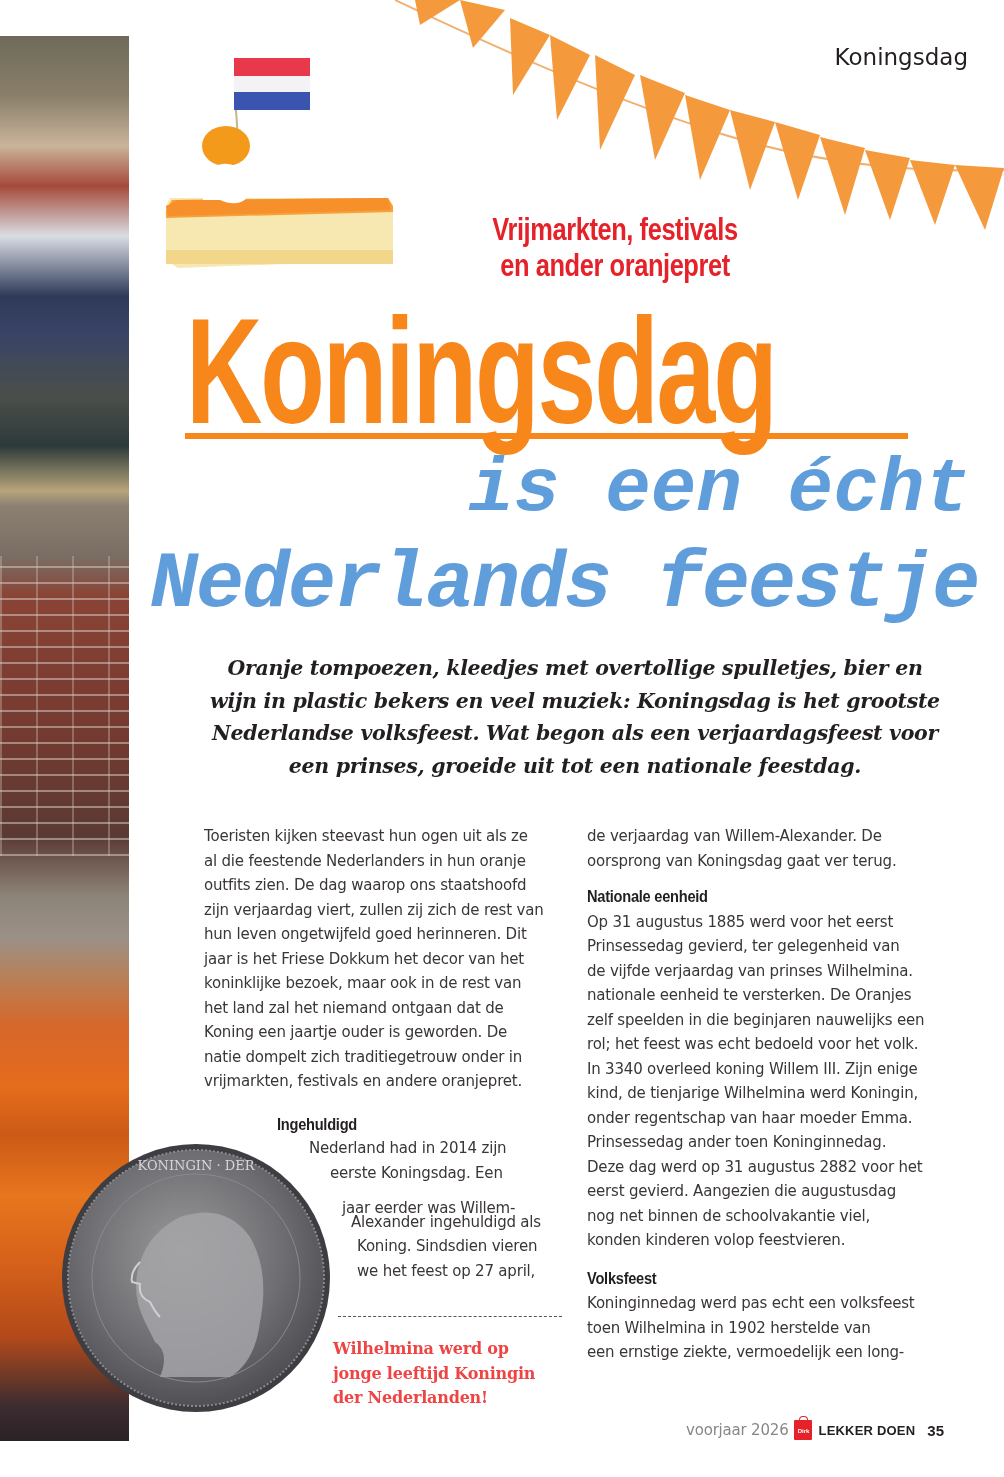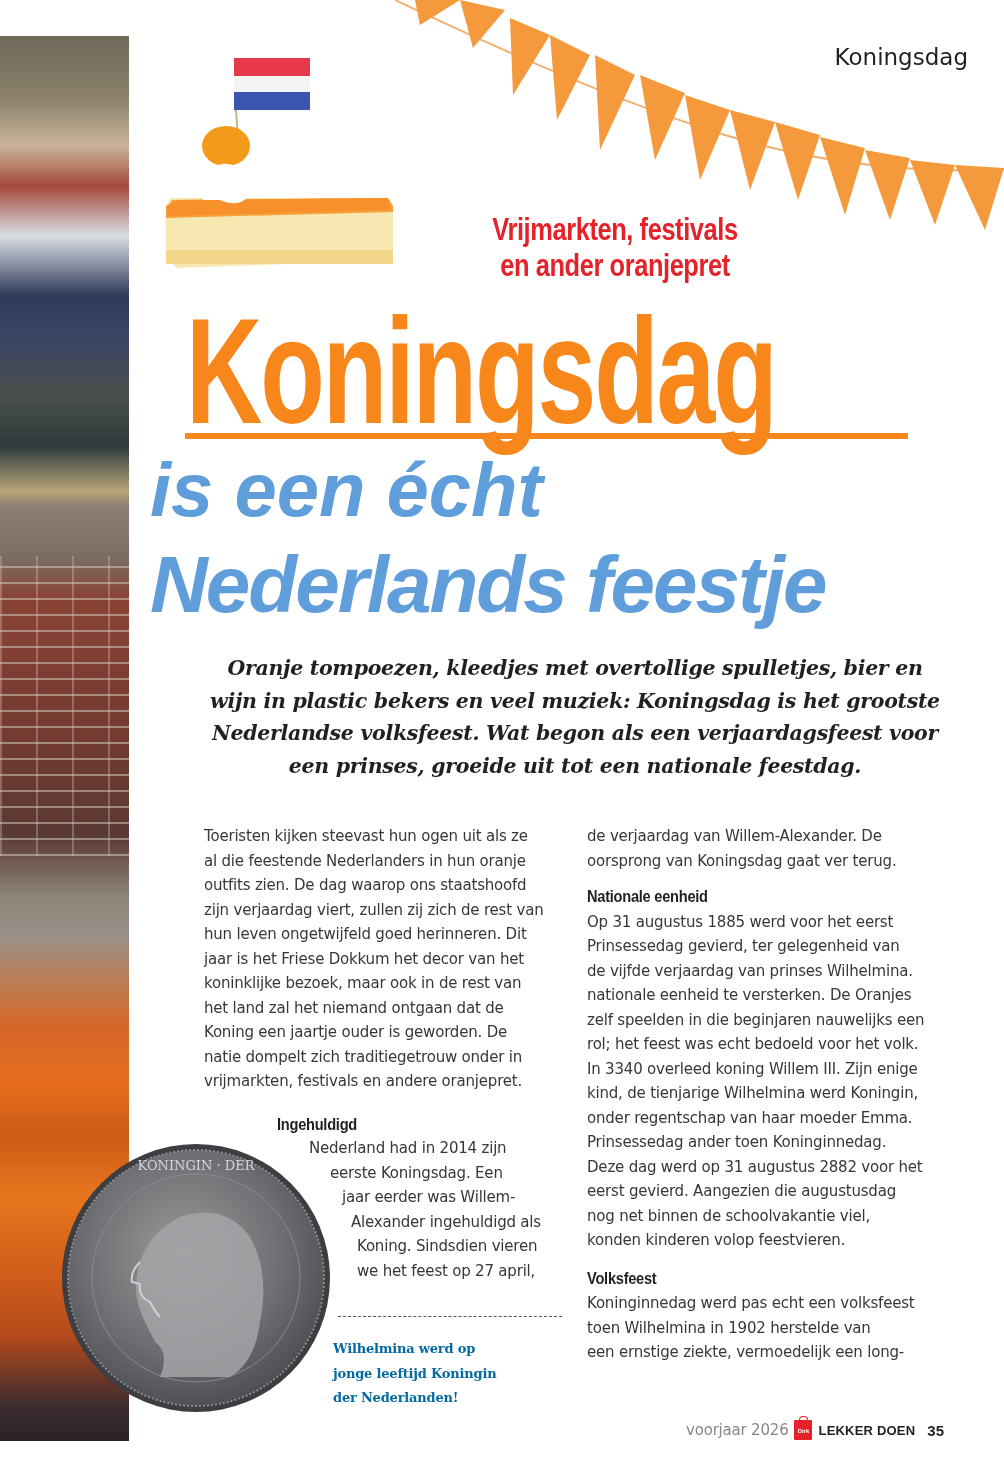--- a/index.html
+++ b/index.html
@@ -55,22 +55,22 @@
     font-family: "Liberation Sans", sans-serif; font-weight: bold;
     font-size: 150px; line-height: 150px; color: #f7861b;
     transform: scaleX(0.705); transform-origin: left top;
     letter-spacing: -3px; white-space: nowrap;
   }
   .title-main .underline {
     position: absolute; left: 5px; top: 137px; width: 723px; height: 6px; background: #f7861b;
   }
 
   .title-sub {
-    position: absolute; left: 150px; width: 820px; text-align: left;
-    font-family: Liberation Sans, sans-serif; font-weight: bold; font-style: italic;
+    position: absolute; left: 150px; width: 820px; text-align: right;
+    font-family: Liberation Mono, monospace; font-weight: bold; font-style: italic;
     color: #609edb; white-space: nowrap;
   }
   .title-sub.line1 { top: 448px; font-size: 76px; line-height: 84px; }
   .title-sub.line2 { top: 540px; font-size: 80px; line-height: 90px; letter-spacing: -2px; }
 
   
   .intro {
     position: absolute; left: 205px; top: 652px; width: 740px;
     text-align: center; font-family: "DejaVu Serif", serif; font-weight: bold; font-style: italic;
     font-size: 20.5px; line-height: 32.5px; color: #231f20; letter-spacing: -0.3px;
@@ -94,22 +94,22 @@
   .ingehuldigd-head { position: absolute; left: 277px; top: 1115px; }
   .ingehuldigd-body { position: absolute; top: 1139px; left: 0; width: 560px; }
   .ingehuldigd-body .line { position: absolute; white-space: nowrap; font-family: "DejaVu Sans", sans-serif; font-size: 15px; color: #3a3536; letter-spacing: -0.2px; }
 
   .dash-divider {
     position: absolute; left: 338px; top: 1316px; width: 224px; height: 0;
     border-top: 1.5px dashed #555;
   }
   .caption {
     position: absolute; left: 333px; top: 1337px; width: 230px;
-    font-family: "DejaVu Serif", serif; font-weight: bold; font-size: 13px;
-    line-height: 24.5px; color: #0369a1; letter-spacing: -0.2px;
+    font-family: "DejaVu Serif", serif; font-weight: bold; font-size: 16px;
+    line-height: 24.5px; color: #ef4444; letter-spacing: -0.2px;
   }
 
   
   .coin { position: absolute; left: 60px; top: 1142px; width: 272px; height: 272px; }
 
   
   .footer {
     position: absolute; right: 60px; top: 1419px; height: 22px;
     display: flex; align-items: center; gap: 6px; white-space: nowrap;
   }
@@ -198,21 +198,21 @@
   <span class="line">het land zal het niemand ontgaan dat de</span>
   <span class="line">Koning een jaartje ouder is geworden. De</span>
   <span class="line">natie dompelt zich traditiegetrouw onder in</span>
   <span class="line">vrijmarkten, festivals en andere oranjepret.</span>
 </div>
 
 <div class="ingehuldigd-head subhead">Ingehuldigd</div>
 <div class="ingehuldigd-body">
   <span class="line" style="left:309px; top:0px;">Nederland had in 2014 zijn</span>
   <span class="line" style="left:330px; top:24.5px;">eerste Koningsdag. Een</span>
-  <span class="line" style="left:342px; top:49px;">jaar eerder was Willem-</span>
+  <span class="line" style="left:342px; top:60px;">jaar eerder was Willem-</span>
   <span class="line" style="left:351px; top:73.5px;">Alexander ingehuldigd als</span>
   <span class="line" style="left:357px; top:98px;">Koning. Sindsdien vieren</span>
   <span class="line" style="left:357px; top:122.5px;">we het feest op 27 april,</span>
 </div>
 
 <svg class="coin" viewBox="0 0 272 272">
   <defs>
     <radialGradient id="cg" cx="45%" cy="40%" r="65%">
       <stop offset="0%" stop-color="#9a9a9c"></stop>
       <stop offset="60%" stop-color="#6e6e72"></stop>

